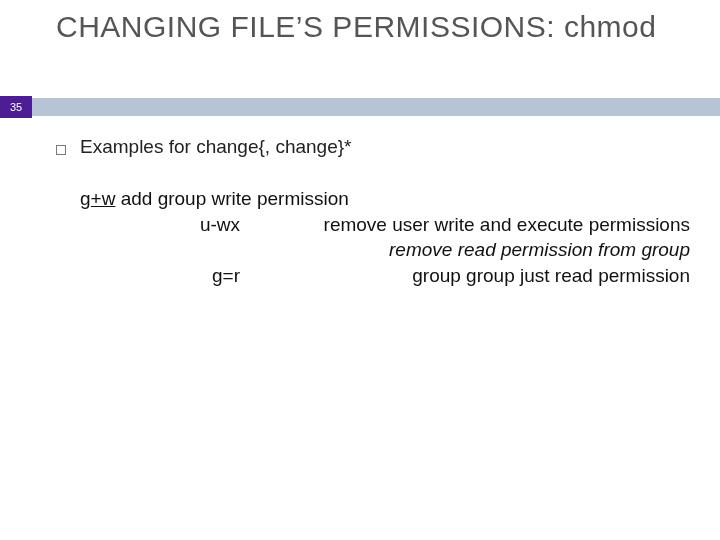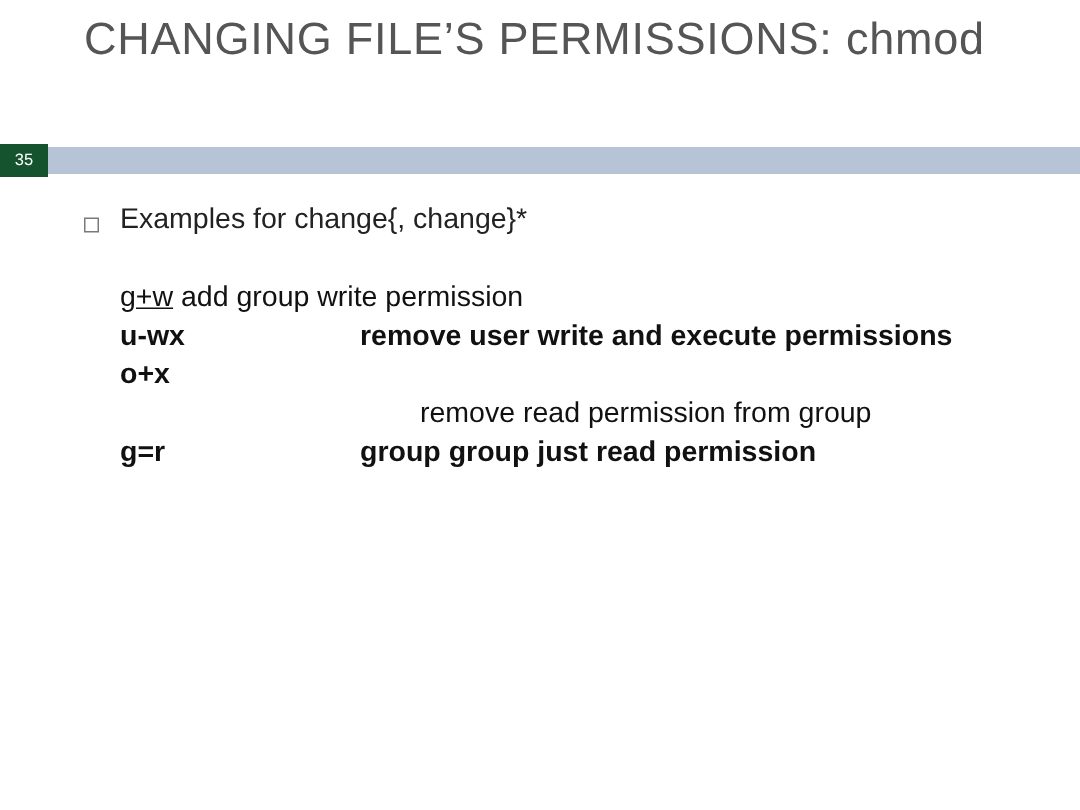--- a/index.html
+++ b/index.html
@@ -1,30 +1,30 @@
 <!DOCTYPE html>
 <html><head>
 <meta charset="utf-8">
 <style>
   * { box-sizing: border-box; margin: 0; padding: 0; }
   html, body { width: 720px; height: 540px; background: #ffffff; font-family: Arial, Helvetica, sans-serif; overflow: hidden; }
   .slide { position: relative; width: 720px; height: 458px; }
   .title-block { position: absolute; left: 56px; top: 10px; right: 20px; }
   .title-text { font-size: 30px; line-height: 1.15; color: #555; letter-spacing: 0.5px; }
   .rule-bar { position: absolute; left: 0; top: 98px; width: 720px; height: 18px; background: #b7c4d6; }
-  .page-tab { position: absolute; left: 0; top: 96px; width: 32px; height: 22px; background: #14532d; color: #fff; font-size: 11px; display: flex; align-items: center; justify-content: center; }
+  .page-tab { position: absolute; left: 0; top: 96px; width: 32px; height: 22px; background: #4c1d95; color: #fff; font-size: 11px; display: flex; align-items: center; justify-content: center; }
   .body { position: absolute; left: 56px; top: 136px; right: 30px; }
   .bullet-row { display: flex; align-items: center; margin-bottom: 28px; }
   .bullet-box { width: 10px; height: 10px; border: 1.5px solid #7a7a7a; margin-top: 5px; margin-right: 14px; flex: 0 0 auto; }
   .bullet-text { font-size: 19px; color: #222; }
-  .examples { margin-left: 24px; font-size: 19px; color: #111; line-height: 1.35; }
+  .examples { margin-left: 24px; font-size: 19px; color: #111; line-height: 1.35; text-align: right; }
   .ex-row { display: flex; }
-  .ex-cmd { width: 160px; flex: 0 0 auto; font-weight: bold; }
-  .ex-desc { flex: 1 1 auto; font-weight: bold; }
-  .ex-desc-cont { margin-left: 200px; }
+  .ex-cmd { width: 160px; flex: 0 0 auto; }
+  .ex-desc { flex: 1 1 auto; }
+  .ex-desc-cont { margin-left: 200px; font-style: italic; }
   .underline { text-decoration: underline; }
 </style>
 </head>
 <body>
 
 <div class="slide">
 
   <div class="title-block">
     <div class="title-text">CHANGING FILE’S PERMISSIONS: chmod</div>
   </div>
@@ -44,21 +44,20 @@
       <div class="ex-row">
         <span><span class="underline">g+w</span><span> add group write permission</span></span>
       </div>
 
       <div class="ex-row">
         <span class="ex-cmd">u-wx</span>
         <span class="ex-desc">remove user write and execute permissions</span>
       </div>
 
       <div class="ex-row">
-        <span class="ex-cmd">o+x</span>
       </div>
 
       <div class="ex-row">
       </div>
       <div class="ex-desc-cont">remove read permission from group</div>
 
       <div class="ex-row">
         <span class="ex-cmd">g=r</span>
         <span class="ex-desc">group group just read permission</span>
       </div>

